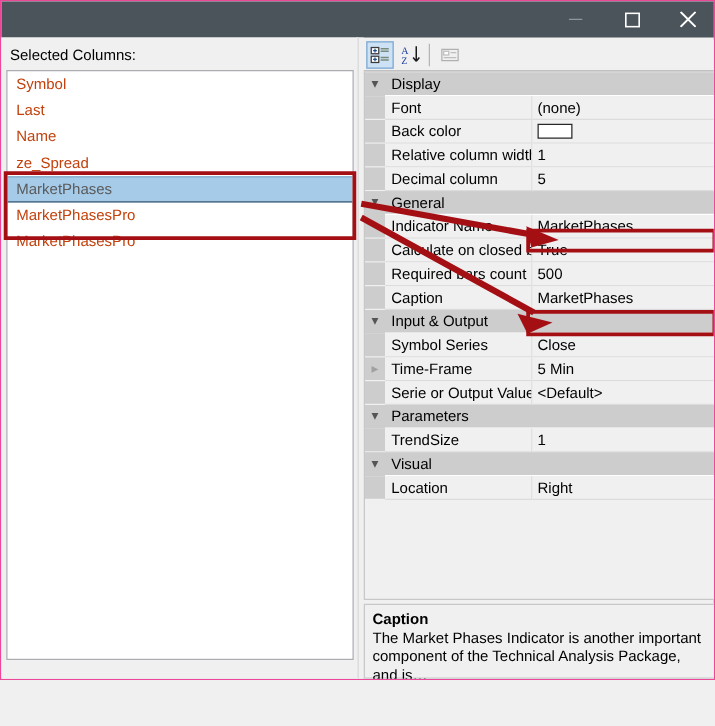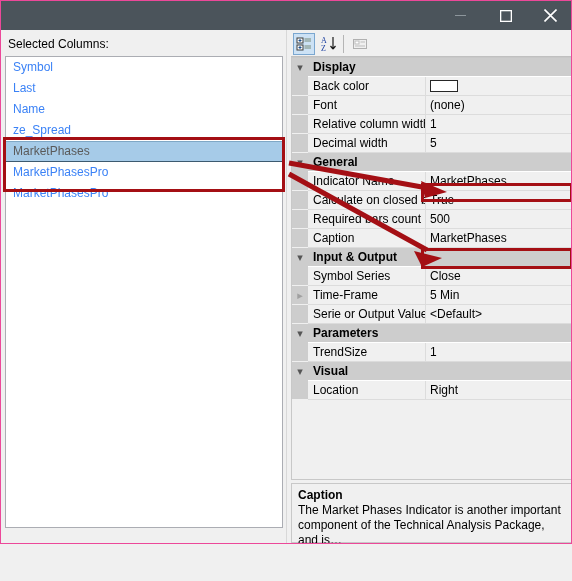--- a/index.html
+++ b/index.html
@@ -68,21 +68,21 @@
     background: #ffffff;
     border: 1px solid #abadb3;
     box-sizing: border-box;
     overflow: hidden;
   }
   .col-item {
     height: 21px;
     line-height: 21px;
     padding-left: 7px;
     font-size: 12px;
-    color: #3b82f6;
+    color: #c2410c;
     box-sizing: border-box;
     white-space: nowrap;
   }
   .col-item.selected {
     background: #a6cbe8;
     color: #5a5a5a;
     border-top: 1px solid #7fa8c6;
     border-bottom: 1px solid #3c5a70;
     line-height: 19px;
   }
@@ -178,21 +178,21 @@
   }
   .pg-cat {
     background: #cdcdcd;
   }
   .pg-cat .pg-gutter {
     background: #cdcdcd;
     border-bottom: 1px solid #cdcdcd;
   }
   .pg-cat .pg-catname {
     flex: 1;
-    font-weight: bold;
+    font-weight: normal;
     font-size: 12px;
     color: #000;
     line-height: 19px;
     padding-left: 5px;
     background: #cdcdcd;
     border-bottom: 1px solid #ffffff;
   }
   .pg-label {
     width: 118px;
     min-width: 118px;
@@ -376,36 +376,36 @@
 
     <div id="prop-grid">
         <div class="pg-row pg-cat">
           <div class="pg-gutter">
             <span class="chev">▾</span>
           </div>
           <div class="pg-catname">Display</div>
         </div>
         <div class="pg-row">
           <div class="pg-gutter"></div>
+          <div class="pg-label">Font</div>
+          <div class="pg-value">(none)</div>
+        </div>
+        <div class="pg-row">
+          <div class="pg-gutter"></div>
           <div class="pg-label">Back color</div>
           <div class="pg-value"><span class="swatch" style="background: rgb(255, 255, 255);"></span></div>
         </div>
         <div class="pg-row">
           <div class="pg-gutter"></div>
-          <div class="pg-label">Font</div>
-          <div class="pg-value">(none)</div>
-        </div>
-        <div class="pg-row">
-          <div class="pg-gutter"></div>
           <div class="pg-label">Relative column width</div>
           <div class="pg-value">1</div>
         </div>
         <div class="pg-row">
           <div class="pg-gutter"></div>
-          <div class="pg-label">Decimal width</div>
+          <div class="pg-label">Decimal column</div>
           <div class="pg-value">5</div>
         </div>
         <div class="pg-row pg-cat">
           <div class="pg-gutter">
             <span class="chev">▾</span>
           </div>
           <div class="pg-catname">General</div>
         </div>
         <div class="pg-row">
           <div class="pg-gutter"></div>

